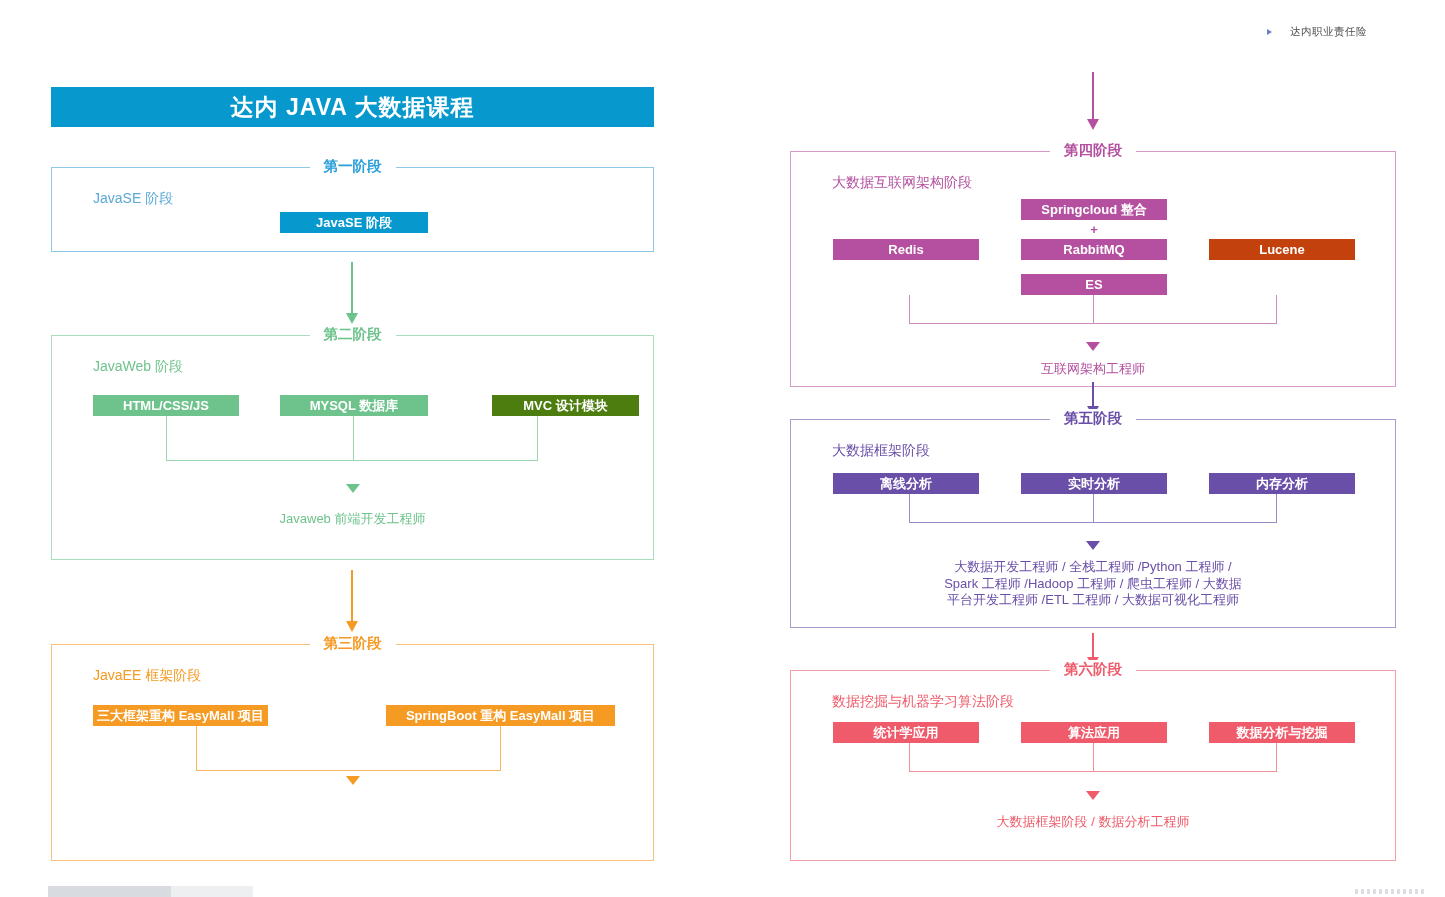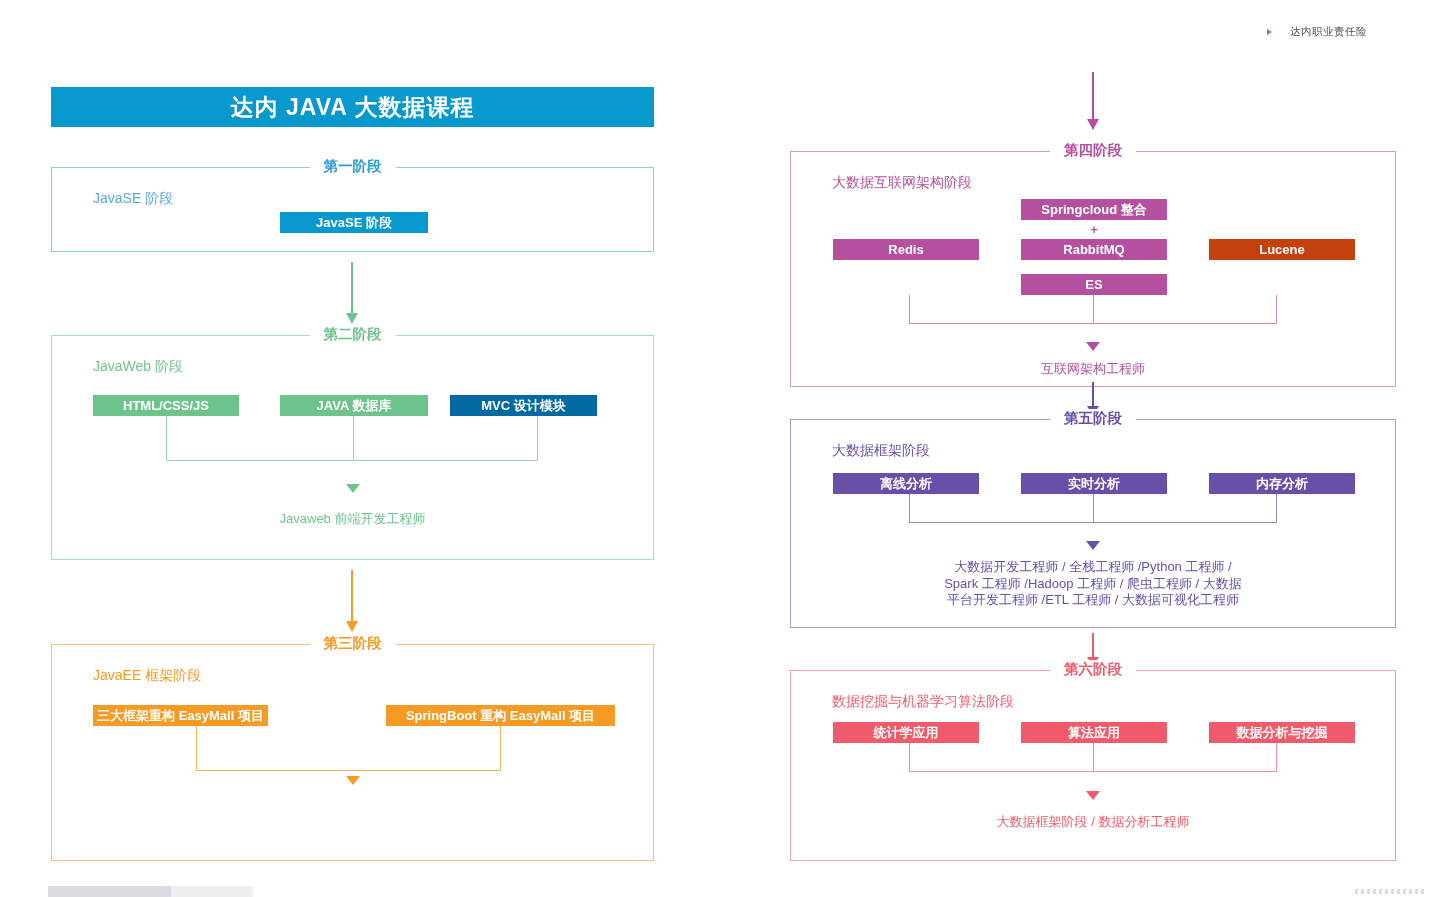--- a/index.html
+++ b/index.html
@@ -90,22 +90,22 @@
 <div class="varrow" style="left:336px;top:262px;width:32px;height:62px;">
   <div class="shaft" style="height:52px;background:#6ec38c;"></div>
   <div class="head" style="border-top:11px solid #6ec38c;"></div>
 </div>
 
 <div class="stage" style="left:51px;top:335px;width:603px;height:225px;border-color:#a9ddbd;">
   <div class="stage-legend" style="color:#6ec38c;">第二阶段</div>
   <div class="stage-sub" style="left:41px;top:22px;color:#6ec38c;">JavaWeb 阶段</div>
 
   <div class="chip" style="left:41px;top:59px;width:146px;background:#6ec38c;">HTML/CSS/JS</div>
-  <div class="chip" style="left:228px;top:59px;width:148px;background:#6ec38c;">JAVA 数据库</div>
-  <div class="chip" style="left:398px;top:59px;width:147px;background:#0369a1;">MVC 设计模块</div>
+  <div class="chip" style="left:228px;top:59px;width:148px;background:#6ec38c;">MYSQL 数据库</div>
+  <div class="chip" style="left:440px;top:59px;width:147px;background:#4d7c0f;">MVC 设计模块</div>
 
   <div class="brk-v" style="left:114px;top:80px;height:45px;background:#9bd5b0;"></div>
   <div class="brk-v" style="left:301px;top:80px;height:45px;background:#9bd5b0;"></div>
   <div class="brk-v" style="left:485px;top:80px;height:45px;background:#9bd5b0;"></div>
   <div class="brk-h" style="left:114px;top:124px;width:372px;background:#9bd5b0;"></div>
 
   <div class="tri" style="left:294px;top:148px;border-top:9px solid #6ec38c;"></div>
   <div class="outcome" style="left:0;top:175px;width:601px;color:#6ec38c;">Javaweb 前端开发工程师</div>
 </div>
 

